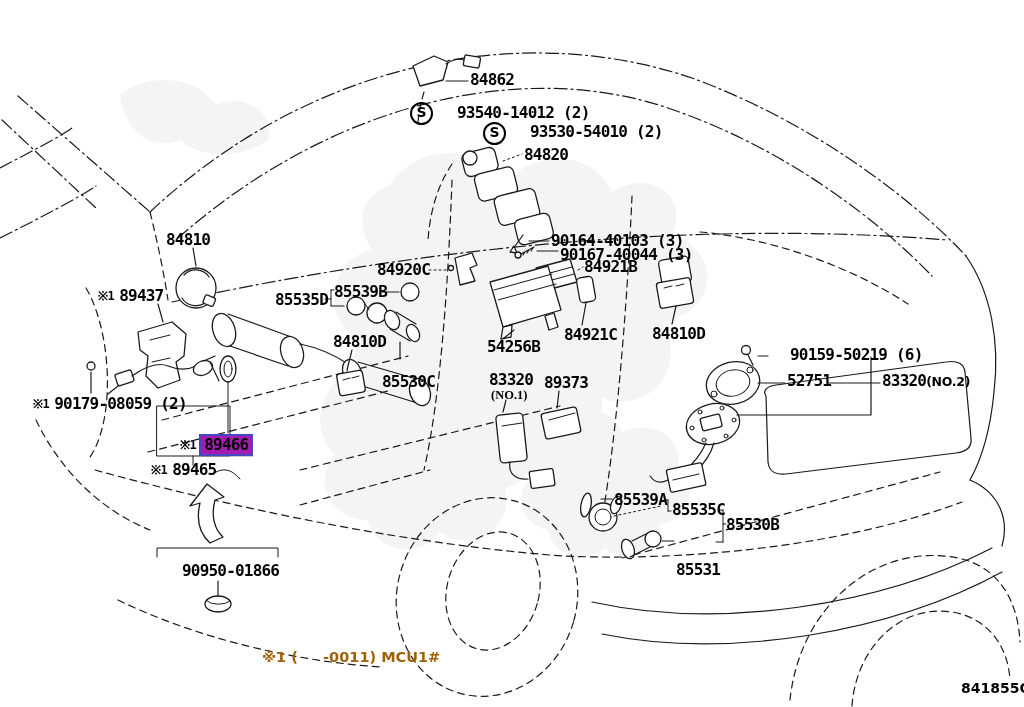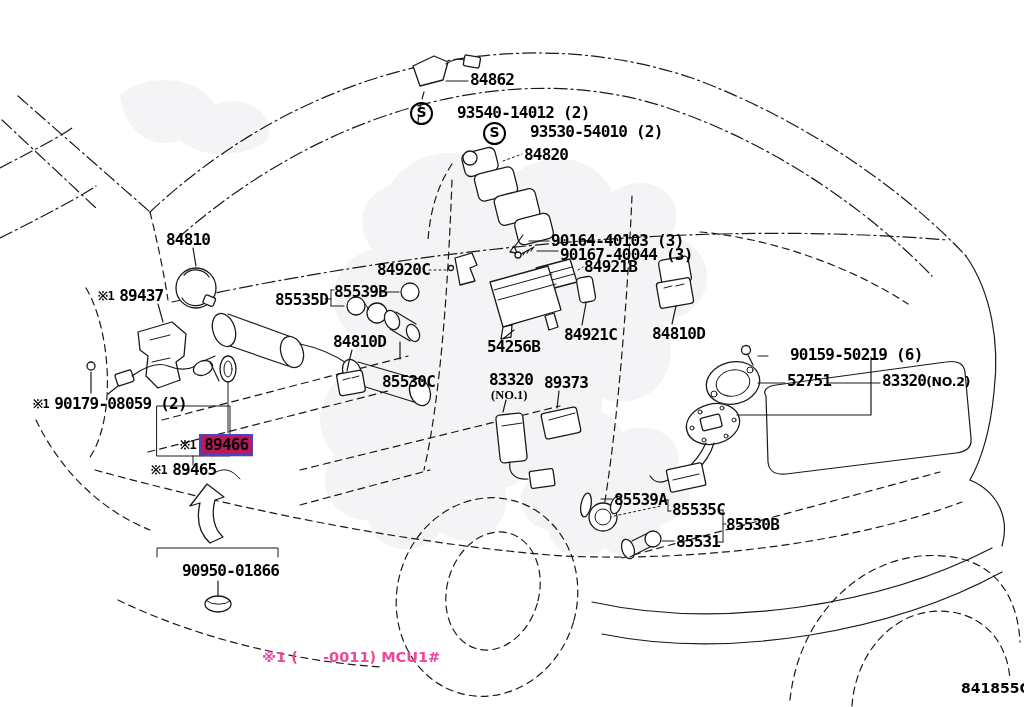--- a/index.html
+++ b/index.html
@@ -5,29 +5,29 @@
   html,body{margin:0;padding:0;background:#fff;}
   #canvas{position:relative;width:1024px;height:707px;overflow:hidden;background:#fff;
           font-family:"DejaVu Sans",sans-serif;}
   #art{position:absolute;left:0;top:0;z-index:1;}
   #labels{position:absolute;left:0;top:0;width:1024px;height:707px;z-index:2;}
   .plabel{position:absolute;white-space:nowrap;color:#000;cursor:pointer;
           font-family:"DejaVu Sans Mono",monospace;font-weight:700;
           font-size:16px;letter-spacing:-0.8px;line-height:18px;}
   .pfx{font-size:12px;letter-spacing:-0.5px;margin-right:5px;vertical-align:1px;}
   .num{display:inline-block;}
-  .num.hl{background:#be185d;outline:2px solid #4646c2;padding:0 3px;
+  .num.hl{background:#a21caf;outline:2px solid #4646c2;padding:0 3px;
           box-shadow:2px 3px 0 rgba(140,140,165,.45);}
   .sfx{font-family:"DejaVu Sans",sans-serif;font-size:12.5px;font-weight:700;letter-spacing:-0.3px;}
   .sfxb{display:block;font-family:Liberation Serif, serif;font-size:12.5px;font-weight:700;
         letter-spacing:0;line-height:13px;margin-left:2px;}
   .sbadge .num{width:19px;height:19px;border:2px solid #000;border-radius:50%;
         text-align:center;font-size:14px;line-height:16px;letter-spacing:0;
         font-family:"DejaVu Sans",sans-serif;}
-  .footnote{position:absolute;font-weight:700;font-size:14.5px;white-space:pre;color:#ec4899;}
+  .footnote{position:absolute;font-weight:700;font-size:14.5px;white-space:pre;color:#a16207;}
   .footer-code{position:absolute;font-weight:700;font-size:14px;color:#000;}
 </style>
 </head>
 <body>
 
 <div id="canvas">
 
   <svg id="art" width="1024" height="707" viewBox="0 0 1024 707">
     <defs></defs>
     <style>
@@ -290,16 +290,16 @@
       <div class="plabel" style="left: 770px; top: 346px; margin-left: 20px;"><span class="num">90159-50219 (6)</span></div>
       <div class="plabel" style="left: 787px; top: 372px;"><span class="num">52751</span></div>
       <div class="plabel" style="left: 882px; top: 372px;"><span class="num">83320</span><span class="sfx">(NO.2)</span></div>
       <div class="plabel" style="left: 33px; top: 395px;"><span class="pfx">※1</span><span class="num">90179-08059 (2)</span></div>
       <div class="plabel" style="left: 180px; top: 436px;"><span class="pfx">※1</span><span class="num hl">89466</span></div>
       <div class="plabel" style="left: 151px; top: 461px;"><span class="pfx">※1</span><span class="num">89465</span></div>
       <div class="plabel" style="left: 182px; top: 562px;"><span class="num">90950-01866</span></div>
       <div class="plabel" style="left: 614px; top: 491px;"><span class="num">85539A</span></div>
       <div class="plabel" style="left: 672px; top: 501px;"><span class="num">85535C</span></div>
       <div class="plabel" style="left: 726px; top: 516px;"><span class="num">85530B</span></div>
-      <div class="plabel" style="left: 676px; top: 533px;"><span class="num">85531</span></div>
+      <div class="plabel" style="left: 676px; top: 561px;"><span class="num">85531</span></div>
     </div>
 
 </div>
 
 </body></html>

